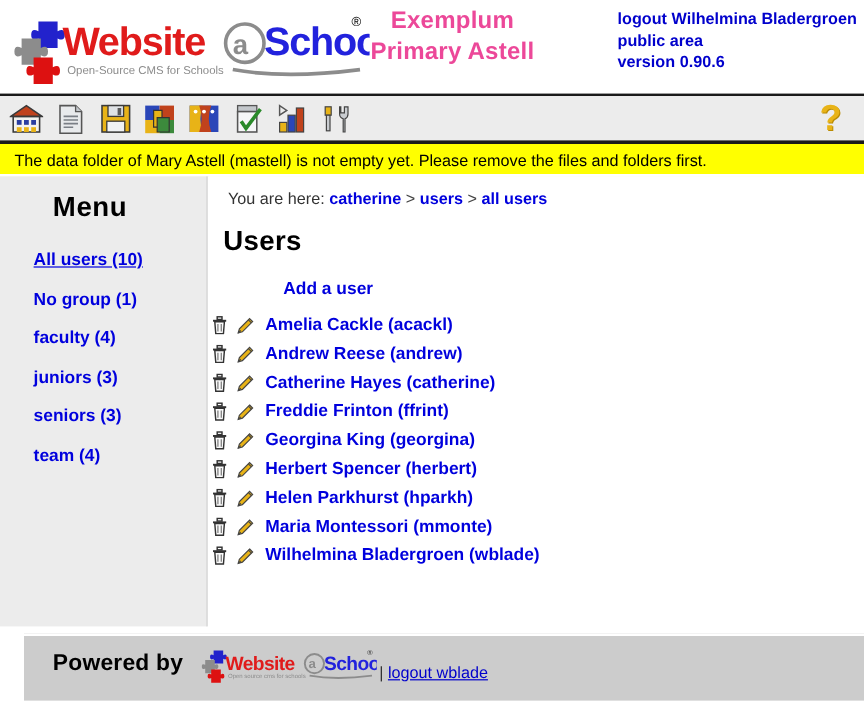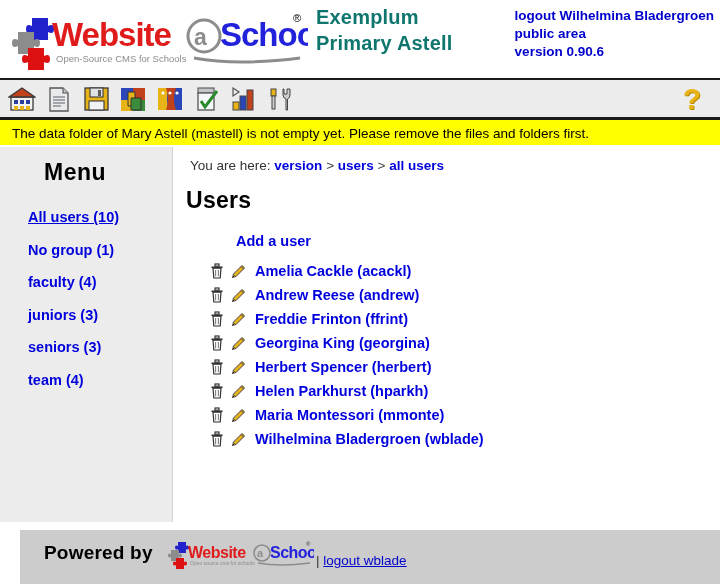--- a/index.html
+++ b/index.html
@@ -20,26 +20,26 @@
     background: #ffffff;
     overflow: hidden;
   }
   .logo-wrap {
     position: absolute;
     left: 8px; top: 6px;
     width: 300px; height: 66px;
   }
   .site-name {
     position: absolute;
-    left: 316px; top: 5px;
+    left: 292px; top: 5px;
     width: 170px;
-    text-align: left;
+    text-align: center;
     font-size: 20px;
     font-weight: bold;
-    color: #0f766e;
+    color: #ec4899;
     line-height: 1.28;
     letter-spacing: .2px;
   }
   .header-right {
     position: absolute;
     right: 6px; top: 7px;
     font-size: 13.5px;
     font-weight: bold;
     color: #0000cc;
     line-height: 1.33;
@@ -169,21 +169,20 @@
   }
   .user-list {
     margin: 9px 0 0 0;
     padding: 0;
     list-style: none;
   }
   .user-row {
     display: flex;
     align-items: center;
     height: 24px;
-    padding-left: 34px;
   }
   .icon-btn {
     width: 18px; height: 18px;
     margin-right: 3px;
     display: flex; align-items: center; justify-content: center;
     cursor: pointer;
     flex: none;
   }
   .user-link {
     font-size: 14.5px;
@@ -384,21 +383,21 @@
       <li><a href="#">juniors (3)</a></li>
       <li><a href="#">seniors (3)</a></li>
       <li><a href="#">team (4)</a></li>
     </ul>
   </div>
 
   <div class="content">
 
     <div class="breadcrumb">
       <span>You are here:</span>
-      <a href="#">version</a>
+      <a href="#">catherine</a>
       <span class="sep">&gt;</span>
       <a href="#">users</a>
       <span class="sep">&gt;</span>
       <a href="#">all users</a>
     </div>
 
     <div class="page-title">Users</div>
 
     <a href="#" class="add-user">Add a user</a>
 
@@ -437,20 +436,39 @@
         <span class="icon-btn">
             <svg width="15" height="15" viewBox="0 0 15 15">
               <path d="M11 1.5 L13.5 4 L5 12.5 L1.5 13.5 L2.5 10 Z" fill="#e8b317" stroke="#444" stroke-width="1"></path>
               <path d="M10 2.5 L12.5 5" stroke="#444" stroke-width="1"></path>
               <path d="M1.5 13.5 L3.6 11.4" stroke="#444" stroke-width="1"></path>
             </svg>
           </span>
         <a href="#" class="user-link">Andrew Reese (andrew)</a>
       </li>
 
+      <li class="user-row">
+        <span class="icon-btn">
+            <svg width="14" height="16" viewBox="0 0 14 16">
+              <rect x="1.5" y="3.5" width="11" height="1.6" fill="#333"></rect>
+              <path d="M3 5.2 L11 5.2 L10.2 15 L3.8 15 Z" fill="#fafafa" stroke="#333" stroke-width="1.2"></path>
+              <rect x="5" y="1" width="4" height="2.2" fill="none" stroke="#333" stroke-width="1.2"></rect>
+              <line x1="5.6" y1="7" x2="5.6" y2="13.2" stroke="#777" stroke-width="1"></line>
+              <line x1="8.4" y1="7" x2="8.4" y2="13.2" stroke="#777" stroke-width="1"></line>
+            </svg>
+          </span>
+        <span class="icon-btn">
+            <svg width="15" height="15" viewBox="0 0 15 15">
+              <path d="M11 1.5 L13.5 4 L5 12.5 L1.5 13.5 L2.5 10 Z" fill="#e8b317" stroke="#444" stroke-width="1"></path>
+              <path d="M10 2.5 L12.5 5" stroke="#444" stroke-width="1"></path>
+              <path d="M1.5 13.5 L3.6 11.4" stroke="#444" stroke-width="1"></path>
+            </svg>
+          </span>
+        <a href="#" class="user-link">Catherine Hayes (catherine)</a>
+      </li>
 
       <li class="user-row">
         <span class="icon-btn">
             <svg width="14" height="16" viewBox="0 0 14 16">
               <rect x="1.5" y="3.5" width="11" height="1.6" fill="#333"></rect>
               <path d="M3 5.2 L11 5.2 L10.2 15 L3.8 15 Z" fill="#fafafa" stroke="#333" stroke-width="1.2"></path>
               <rect x="5" y="1" width="4" height="2.2" fill="none" stroke="#333" stroke-width="1.2"></rect>
               <line x1="5.6" y1="7" x2="5.6" y2="13.2" stroke="#777" stroke-width="1"></line>
               <line x1="8.4" y1="7" x2="8.4" y2="13.2" stroke="#777" stroke-width="1"></line>
             </svg>

